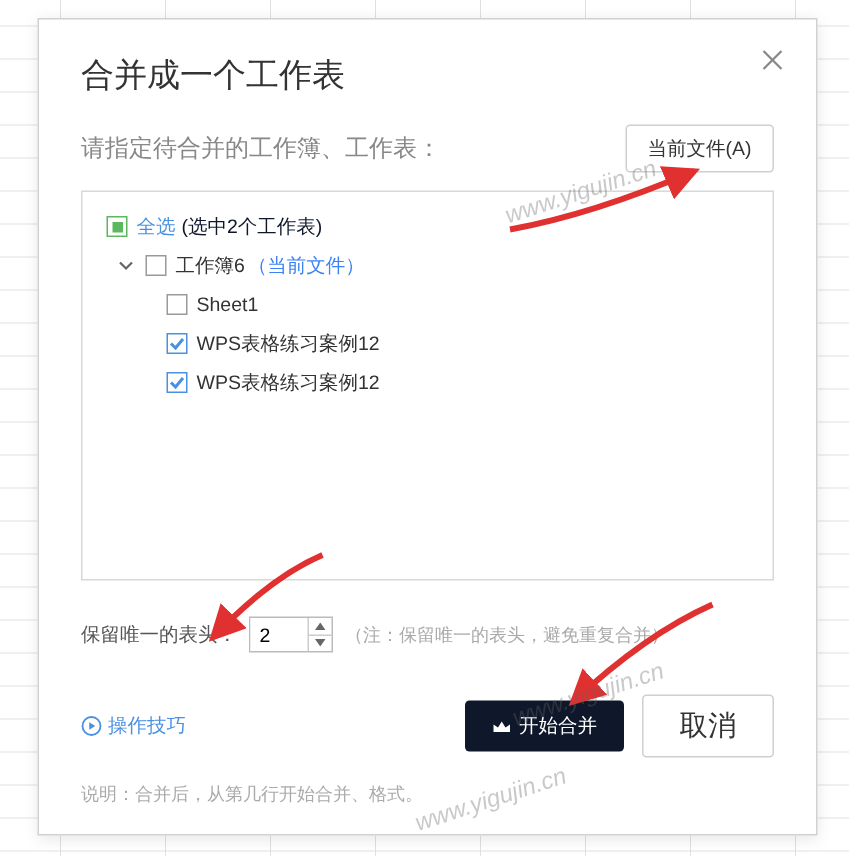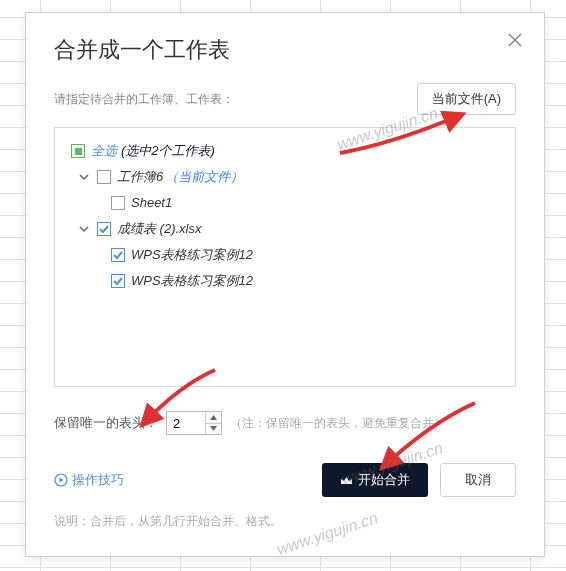--- a/index.html
+++ b/index.html
@@ -50,21 +50,21 @@
   font-weight: 500;
   margin-bottom: 18px;
 }
 .header-row {
   display: flex;
   justify-content: space-between;
   align-items: center;
   margin-bottom: 12px;
 }
 .instruction {
-  font-size: 12px;
+  font-size: 16px;
   color: #888;
 }
 .add-file-btn {
   border: 1px solid #cfcfcf;
   background: #fff;
   padding: 6px 14px;
   font-size: 13px;
   color: #333;
   border-radius: 3px;
   cursor: pointer;
@@ -75,21 +75,20 @@
   padding: 10px 8px;
   font-size: 13px;
   color: #333;
   overflow: auto;
 }
 .tree-row {
   display: flex;
   align-items: center;
   padding: 4px 0;
   line-height: 18px;
-  font-style: italic;
 }
 .indent-1 { padding-left: 8px; }
 .indent-2 { padding-left: 14px; }
 .indent-3 { padding-left: 48px; }
 .chevron {
   width: 14px;
   height: 14px;
   margin-right: 6px;
   display: inline-flex;
   align-items: center;
@@ -188,21 +187,21 @@
   cursor: pointer;
   display: flex;
   align-items: center;
   margin-right: 12px;
 }
 .btn-primary svg { width: 13px; height: 13px; margin-right: 5px; }
 .btn-secondary {
   background: #fff;
   border: 1px solid #cfcfcf;
   padding: 7px 24px;
-  font-size: 13px;
+  font-size: 19px;
   color: #333;
   border-radius: 3px;
   cursor: pointer;
 }
 .note {
   font-size: 12px;
   color: #aaa;
   margin-top: 16px;
 }
 .arrow {
@@ -259,33 +258,20 @@
         </span>
       <span class="checkbox"></span>
       <span class="tree-label">工作簿6</span>
       <span class="suffix">（当前文件）</span>
     </div>
     <div class="tree-row indent-3">
       <span class="checkbox"></span>
       <span class="tree-label">Sheet1</span>
     </div>
 
-    <div class="tree-row indent-2">
-      <span class="chevron">
-          <svg viewBox="0 0 10 10">
-            <path d="M1 3 L5 7 L9 3" stroke="currentColor" stroke-width="1.5" fill="none"></path>
-          </svg>
-        </span>
-      <span class="checkbox checked">
-          <svg viewBox="0 0 10 10">
-            <path d="M1 5 L4 8 L9 2" stroke="currentColor" stroke-width="2" fill="none"></path>
-          </svg>
-        </span>
-      <span class="tree-label">成绩表 (2).xlsx</span>
-    </div>
     <div class="tree-row indent-3">
       <span class="checkbox checked">
           <svg viewBox="0 0 10 10">
             <path d="M1 5 L4 8 L9 2" stroke="currentColor" stroke-width="2" fill="none"></path>
           </svg>
         </span>
       <span class="tree-label">WPS表格练习案例12</span>
     </div>
 
     <div class="tree-row indent-3">

